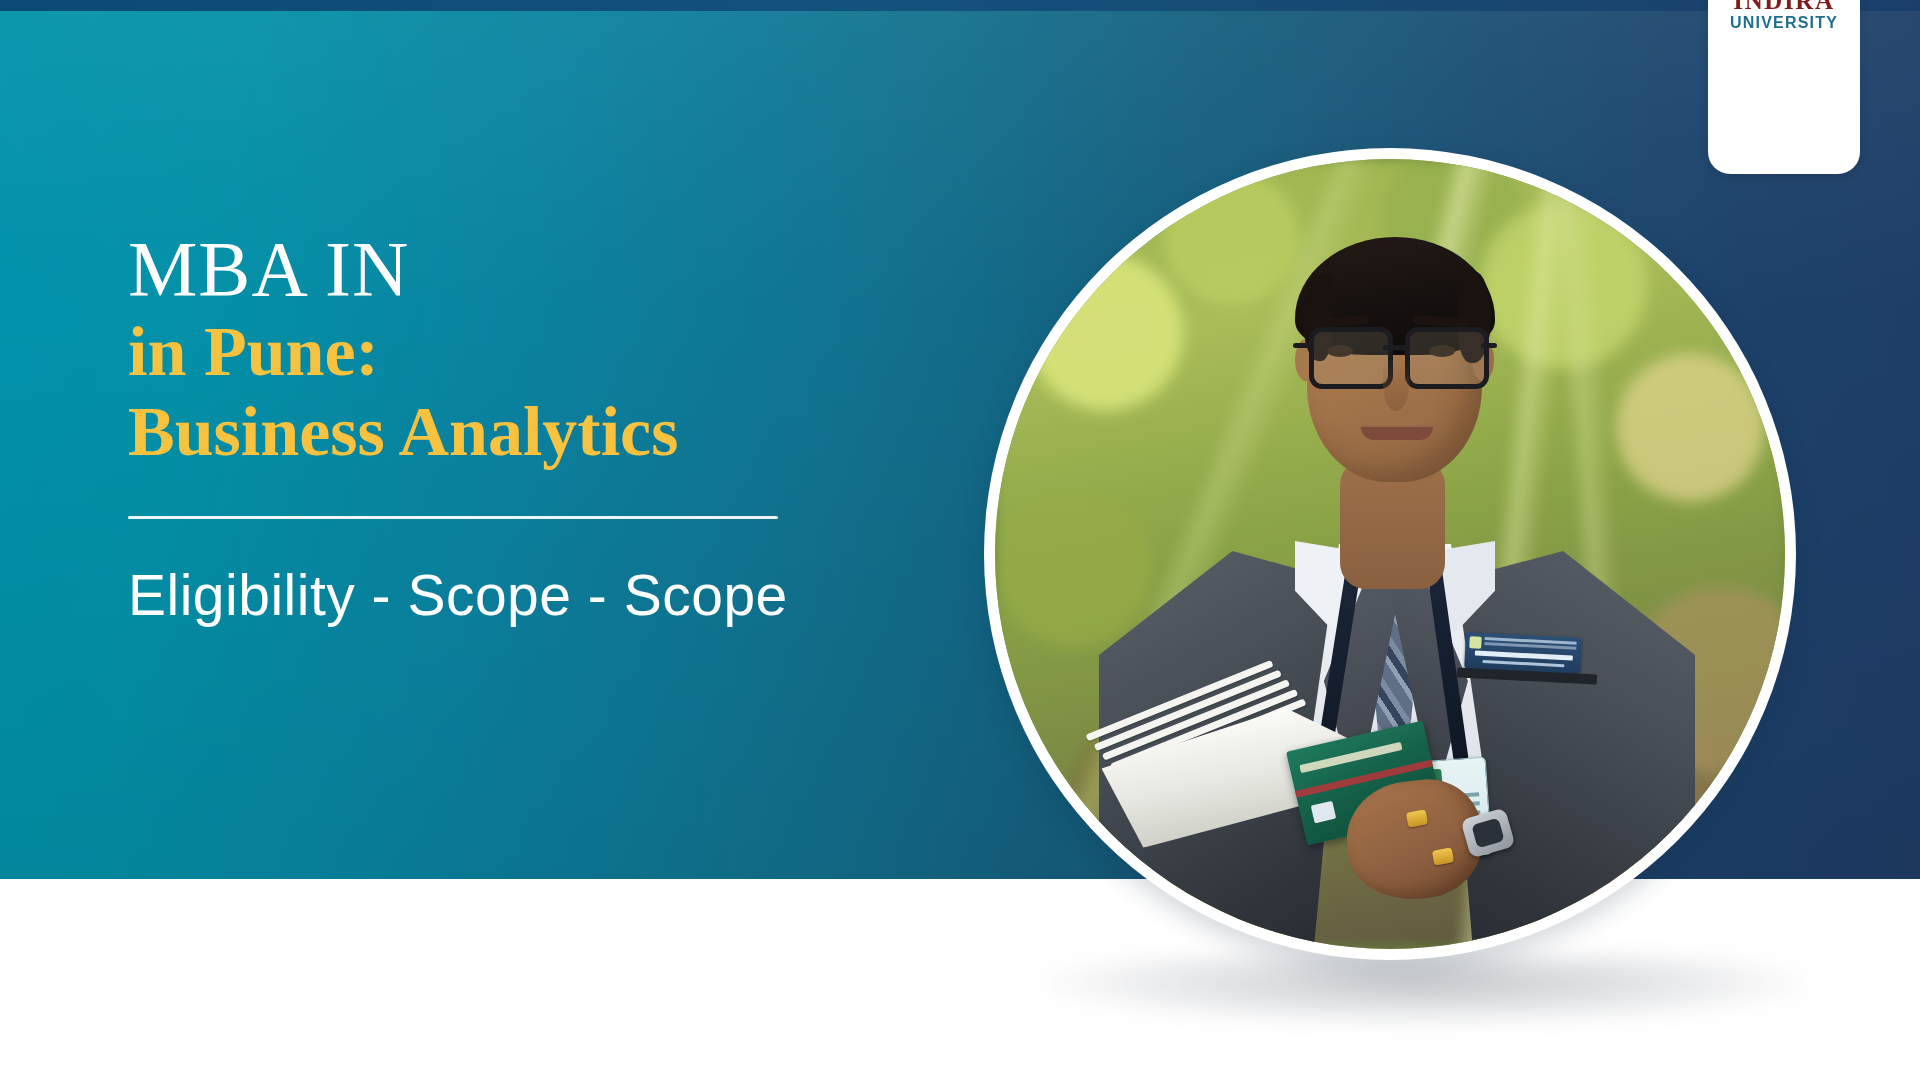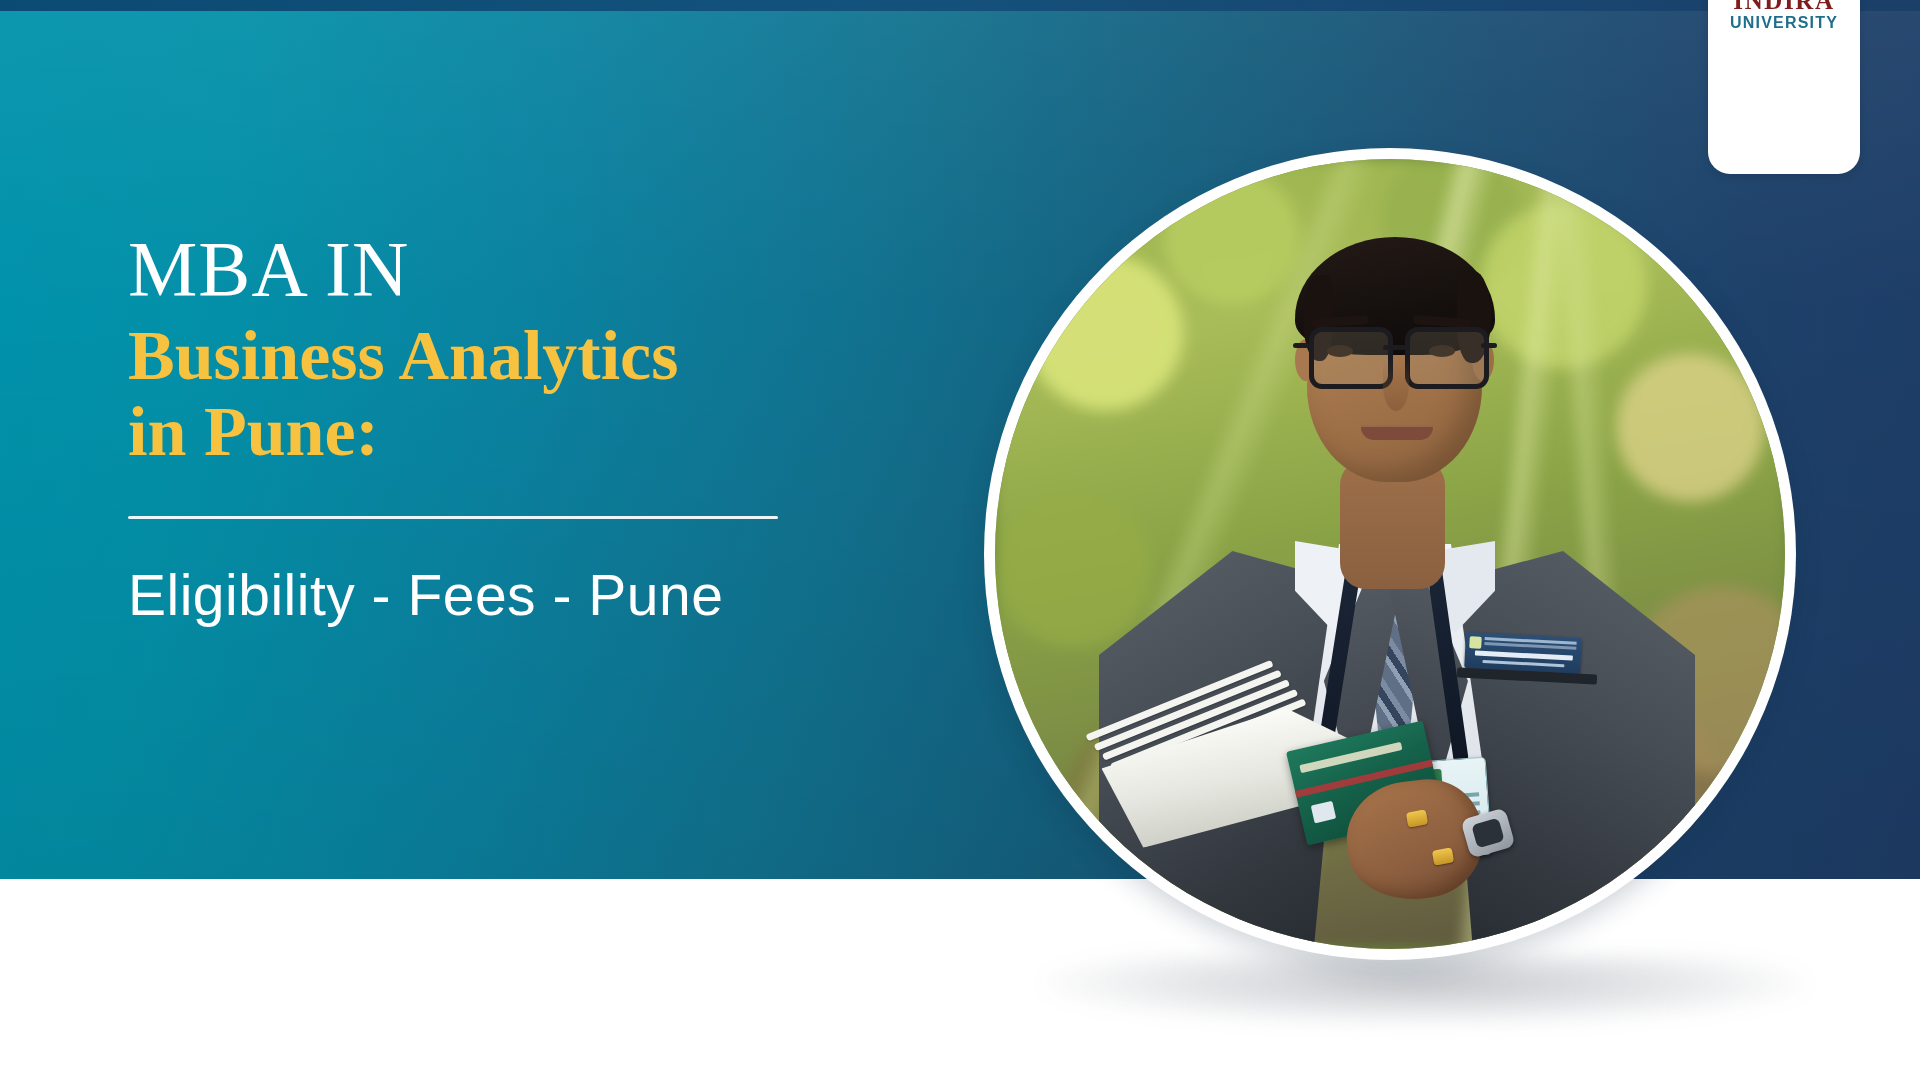--- a/index.html
+++ b/index.html
@@ -381,24 +381,24 @@
 
 <div class="banner">
 
   <div class="top-strip"></div>
 
   <div class="teal-panel"></div>
   <div class="white-area"></div>
 
   <div class="copy">
     <div class="line-mba">MBA IN</div>
+    <div class="line-hl hl-2">in Pune:</div>
     <div class="line-hl">Business Analytics</div>
-    <div class="line-hl hl-2">in Pune:</div>
     <div class="divider"></div>
-    <div class="subline">Eligibility - Fees - Pune</div>
+    <div class="subline">Eligibility - Scope - Scope</div>
   </div>
 
 
   <div class="photo-shadow"></div>
   <div class="photo-wrap">
     <div class="photo-inner">
       <div class="foliage"></div>
       <div class="foliage-leaves"></div>
 
       <div class="person">

